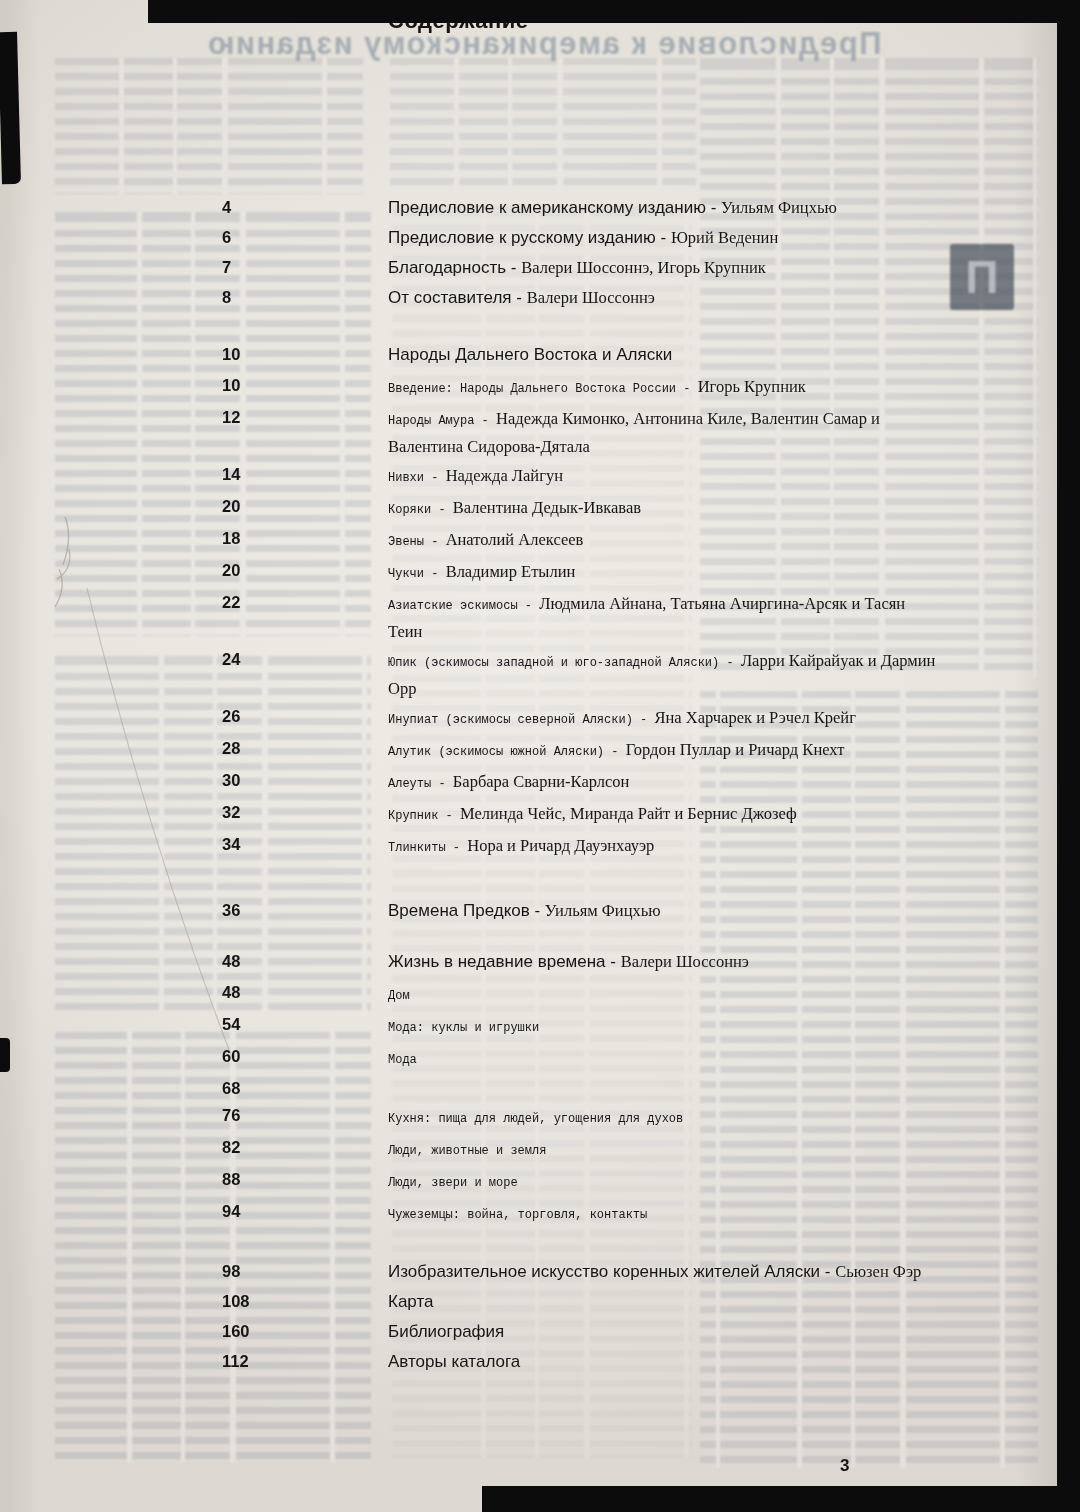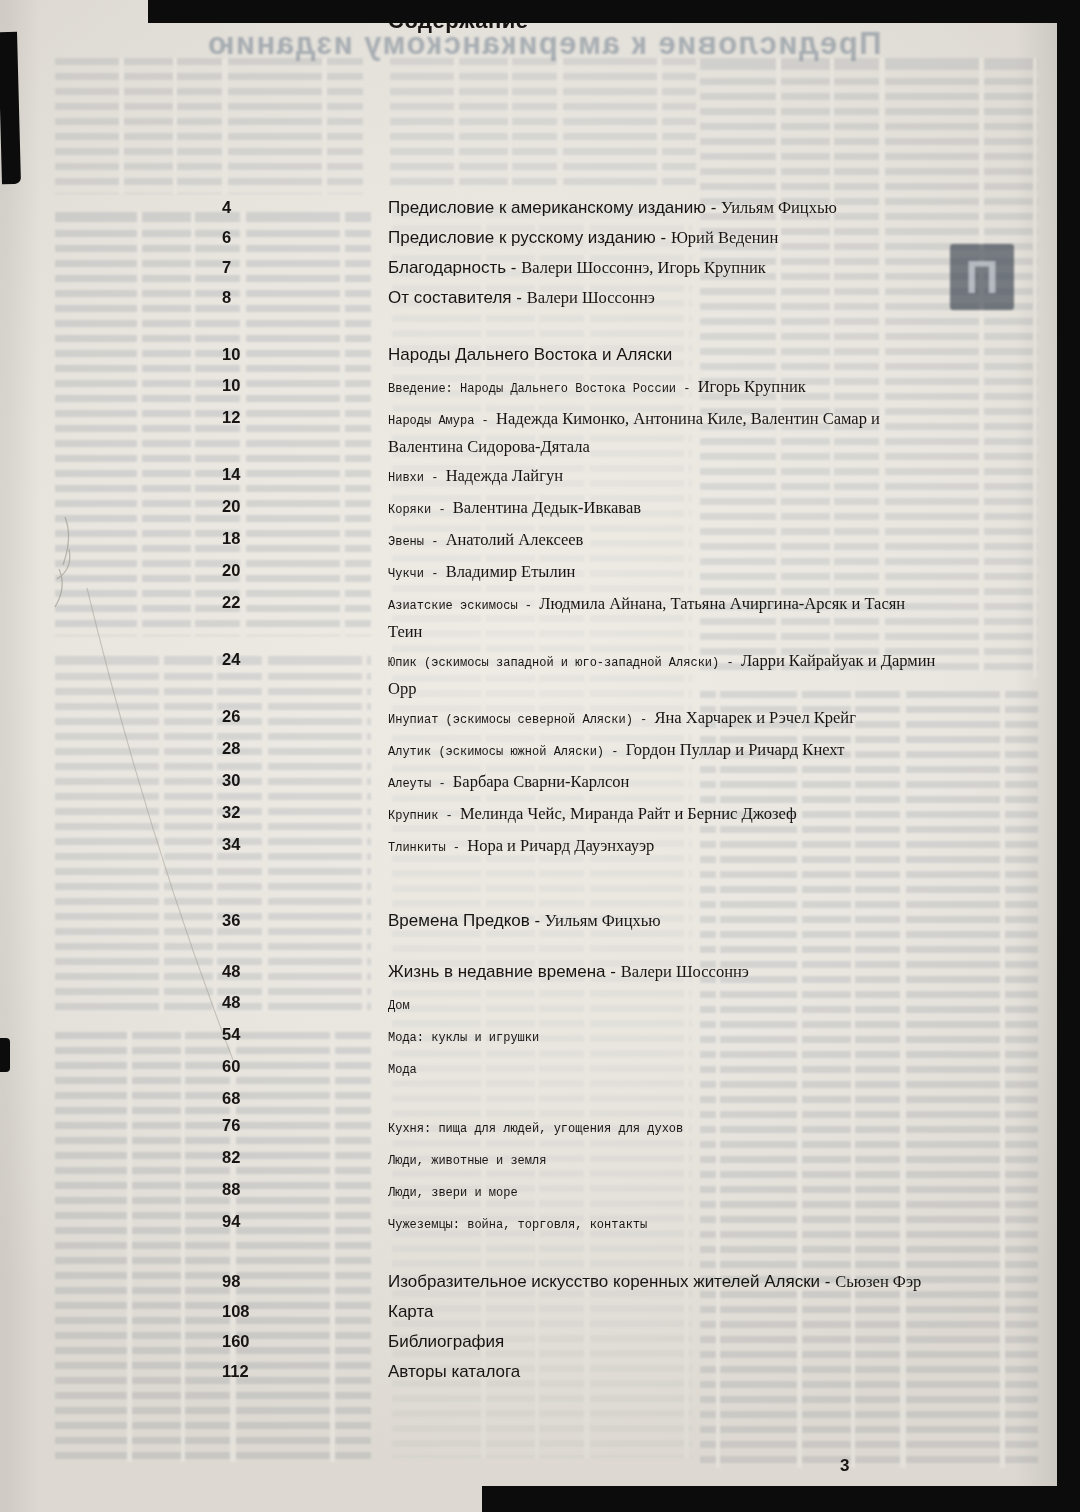--- a/index.html
+++ b/index.html
@@ -179,21 +179,21 @@
         <span class="toc-entry"><span class="toc-title">Алеуты</span><span class="toc-sep"> - </span><span class="toc-authors">Барбара Сварни-Карлсон</span></span>
       </div>
       <div class="toc-row toc-regular">
         <span class="toc-num">32</span>
         <span class="toc-entry"><span class="toc-title">Крупник</span><span class="toc-sep"> - </span><span class="toc-authors">Мелинда Чейс, Миранда Райт и Бернис Джозеф</span></span>
       </div>
       <div class="toc-row toc-regular">
         <span class="toc-num">34</span>
         <span class="toc-entry"><span class="toc-title">Тлинкиты</span><span class="toc-sep"> - </span><span class="toc-authors">Нора и Ричард Дауэнхауэр</span></span>
       </div>
-      <div class="toc-row toc-bold" style="margin-top: 48px;">
+      <div class="toc-row toc-bold" style="margin-top: 38px;">
         <span class="toc-num">36</span>
         <span class="toc-entry"><span class="toc-title">Времена Предков</span><span class="toc-sep"> - </span><span class="toc-authors">Уильям Фицхью</span></span>
       </div>
       <div class="toc-row toc-bold" style="margin-top: 28px;">
         <span class="toc-num">48</span>
         <span class="toc-entry"><span class="toc-title">Жизнь в недавние времена</span><span class="toc-sep"> - </span><span class="toc-authors">Валери Шоссоннэ</span></span>
       </div>
       <div class="toc-row toc-regular" style="margin-top: 8px;">
         <span class="toc-num">48</span>
         <span class="toc-entry"><span class="toc-title">Дом</span></span>

